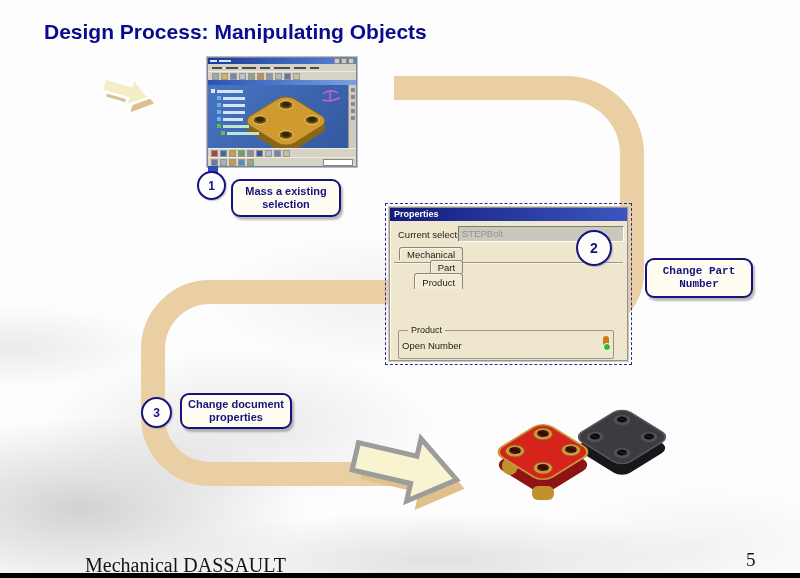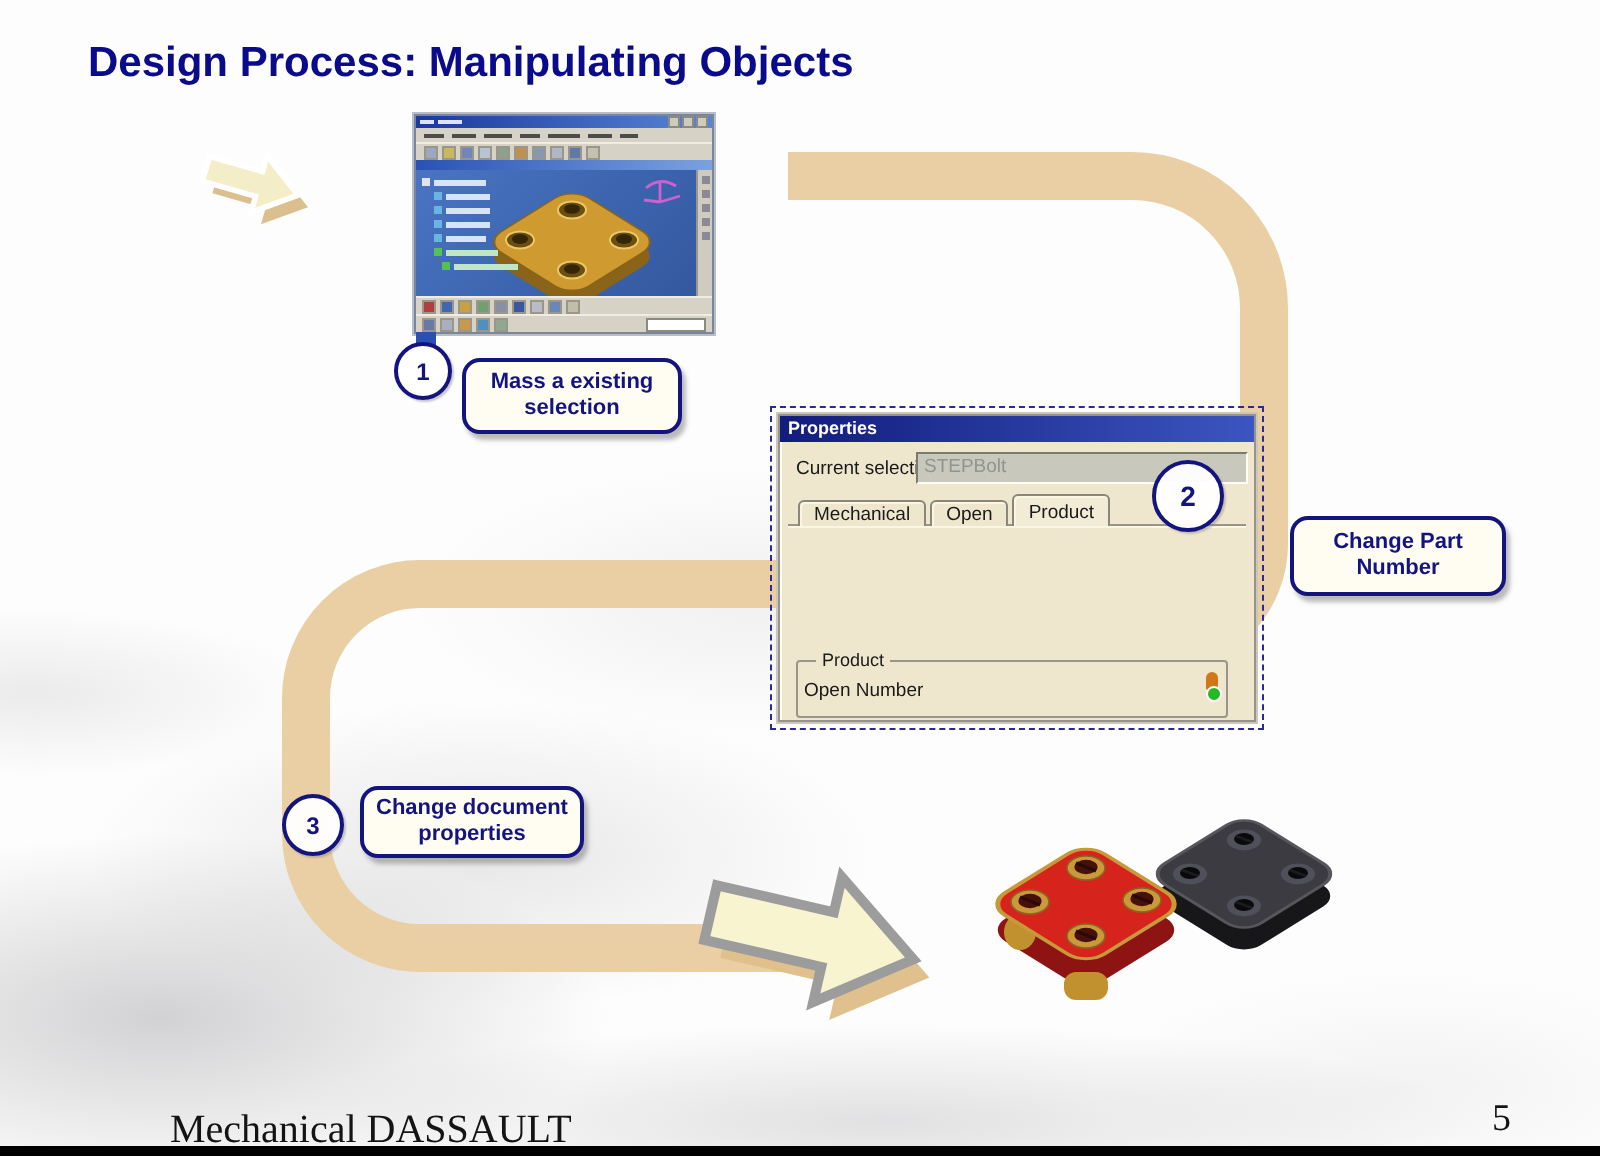--- a/index.html
+++ b/index.html
@@ -26,21 +26,21 @@
   .num-circle{position:absolute;border-radius:50%;background:rgba(255,255,255,.95);
     border:2px solid #14147e;color:#14147e;font-weight:bold;display:flex;align-items:center;
     justify-content:center;z-index:4;box-shadow:1px 1px 1px rgba(130,130,130,.45);}
   #circle1{left:197px;top:171px;width:25px;height:25px;font-size:12px;}
   #circle2{left:576px;top:230px;width:32px;height:32px;font-size:14px;}
   #circle3{left:141px;top:397px;width:27px;height:27px;font-size:12px;}
   .step-label{position:absolute;background:#fffdf2;border:2px solid #14147e;border-radius:9px;
     box-shadow:2px 3px 2px rgba(120,120,120,.5);color:#14147e;font-size:11px;line-height:13px;
     font-weight:bold;text-align:center;display:flex;flex-direction:column;justify-content:center;z-index:4;}
   #label1{left:231px;top:179px;width:106px;height:34px;}
-  #label2{left:645px;top:258px;width:104px;height:36px;}
+  #label2{left:645px;top:258px;width:104px;height:36px;font-family:Liberation Mono, monospace;}
   #label3{left:180px;top:393px;width:108px;height:32px;}
   
   .catia{position:absolute;left:207px;top:57px;width:148px;height:108px;background:#d6d2c6;
     border:1px solid #7a8699;box-shadow:0 0 0 1px #b9bdc7;z-index:2;display:flex;flex-direction:column;}
   .c-titlebar{height:6px;background:linear-gradient(90deg,#1a3a9c,#5a85d6);display:flex;align-items:center;
     padding:0 2px;gap:2px;}
   .c-titledot{width:7px;height:2px;background:#dce4f5;}
   .c-winbtns{margin-left:auto;display:flex;gap:1px;}
   .c-winbtns i{width:4px;height:4px;background:#cfcbc0;border:1px solid #8a8a80;}
   .c-menubar{height:7px;background:#d6d2c6;display:flex;align-items:center;gap:4px;padding-left:4px;}
@@ -61,21 +61,21 @@
   
   .props{position:absolute;left:389px;top:207px;width:237px;height:152px;background:#efe7cd;
     border:1px solid #97928a;box-shadow:inset 1px 1px 0 #fffdf4,0 0 0 1px #cbc7ba;
     outline:1px dashed #2a2a96;outline-offset:3px;z-index:3;font-size:9.5px;color:#1a1a1a;}
   .pd-titlebar{height:13px;background:linear-gradient(90deg,#121c7c,#3c55c0);color:#fff;
     font-size:9px;font-weight:bold;padding:1px 0 0 4px;box-sizing:border-box;}
   .pd-sel-label{position:absolute;top:21px;left:8px;}
   .pd-selinput{position:absolute;top:18px;left:68px;width:158px;height:13px;background:#c9c8bd;
     border-top:1px solid #7d7a6e;border-left:1px solid #7d7a6e;border-bottom:1px solid #fffdf4;
     border-right:1px solid #fffdf4;color:#8f958f;padding:1px 3px 0;box-sizing:content-box;overflow:hidden;}
-  .pd-tabs{position:absolute;top:39px;left:9px;display:flex;align-items:flex-end;z-index:2;}
+  .pd-tabs{position:absolute;top:39px;left:9px;display:flex;align-items:flex-end;z-index:2;flex-direction:column;}
   .pd-tab{height:13px;padding:1px 7px 0;border:1px solid #8a867a;border-bottom:none;
     border-radius:3px 3px 0 0;background:#efe7cd;margin-right:2px;box-shadow:inset 1px 1px 0 #fbf6e4;box-sizing:border-box;}
   .pd-tab.active{height:16px;background:#f2ebd6;padding-top:3px;}
   .pd-page{position:absolute;top:54px;left:4px;right:4px;bottom:3px;border-top:1px solid #9a9588;box-shadow:inset 0 1px 0 #fbf6e4;}
   .pd-group{position:absolute;left:8px;top:122px;width:214px;height:27px;border:1px solid #9a9588;border-radius:2px;}
   .pd-group-label{position:absolute;top:-6px;left:9px;background:#efe7cd;padding:0 3px;font-size:9px;}
   .pd-pn-label{position:absolute;left:3px;top:9px;}
   .pd-pninput{position:absolute;left:60px;top:6px;width:138px;height:11px;background:#fff;
     border-top:1px solid #7d7a6e;border-left:1px solid #7d7a6e;border-bottom:1px solid #fffdf4;
     border-right:1px solid #fffdf4;padding:1px 3px 0;color:#111;}
@@ -226,21 +226,21 @@
   </div>
 
   <div class="props">
     <div class="pd-titlebar">
       <span>Properties</span>
     </div>
     <div class="pd-sel-label">Current selection :</div>
     <div class="pd-selinput">STEPBolt</div>
     <div class="pd-tabs">
       <div class="pd-tab">Mechanical</div>
-      <div class="pd-tab">Open</div>
+      <div class="pd-tab">Part</div>
       <div class="pd-tab active">Product</div>
     </div>
     <div class="pd-page"></div>
     <div class="pd-group">
       <div class="pd-group-label">Product</div>
       <div class="pd-pn-label">Open Number</div>
       <div class="pd-fieldicon">
         <span class="fig"></span>
         <span class="dot"></span>
       </div>

